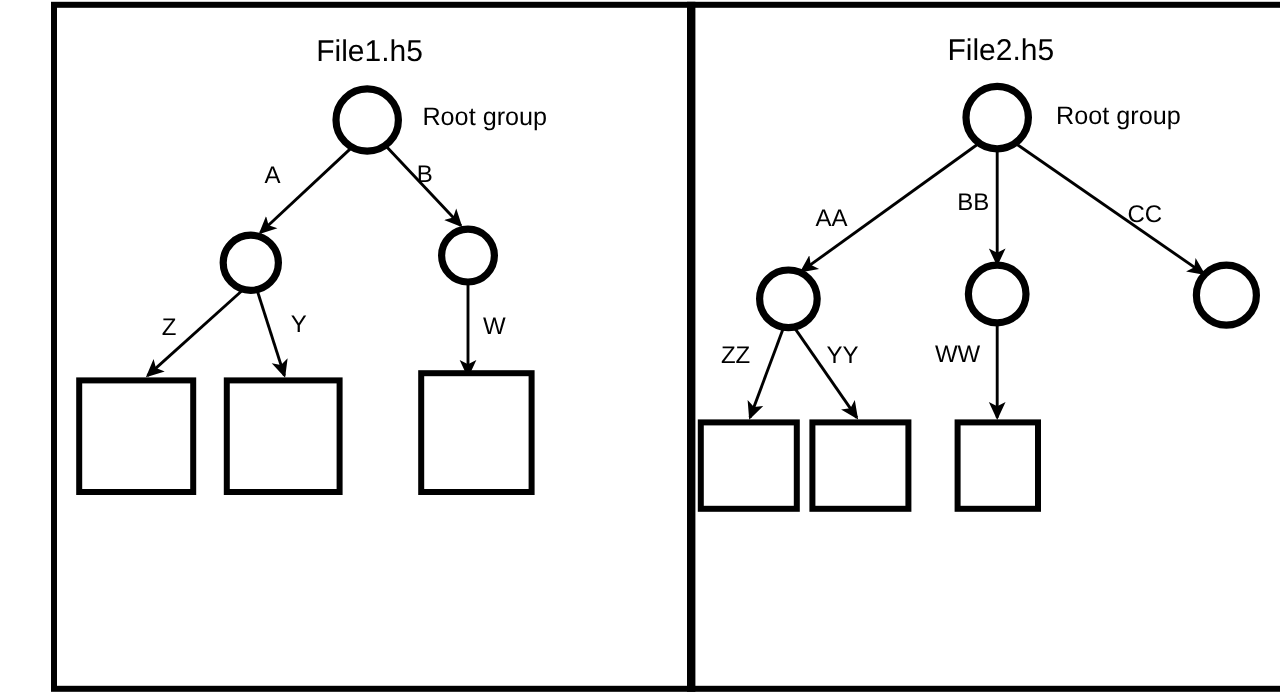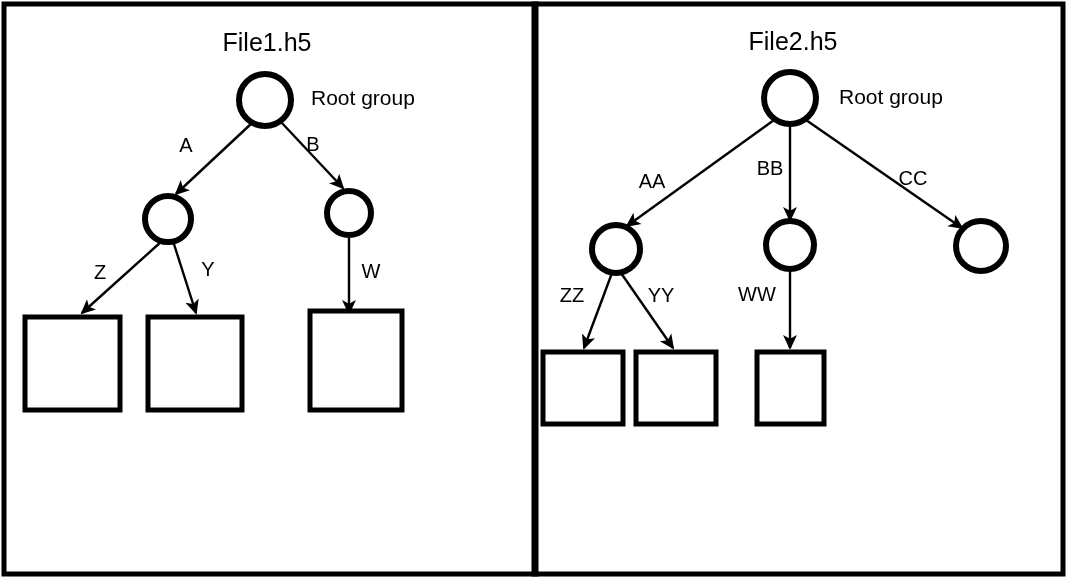--- a/index.html
+++ b/index.html
@@ -10,20 +10,21 @@
   body {
     width: 1067px;
     height: 581px;
     font-family: "Liberation Sans", sans-serif;
     overflow: hidden;
   }
   #diagram-root {
     position: relative;
     width: 878px;
     height: 581px;
+    padding-left: 41px;
   }
   svg.canvas {
     display: block;
     width: 1067px;
     height: 581px;
     background: #ffffff;
   }
   .panel-frame {
     fill: none;
     stroke: #000000;

